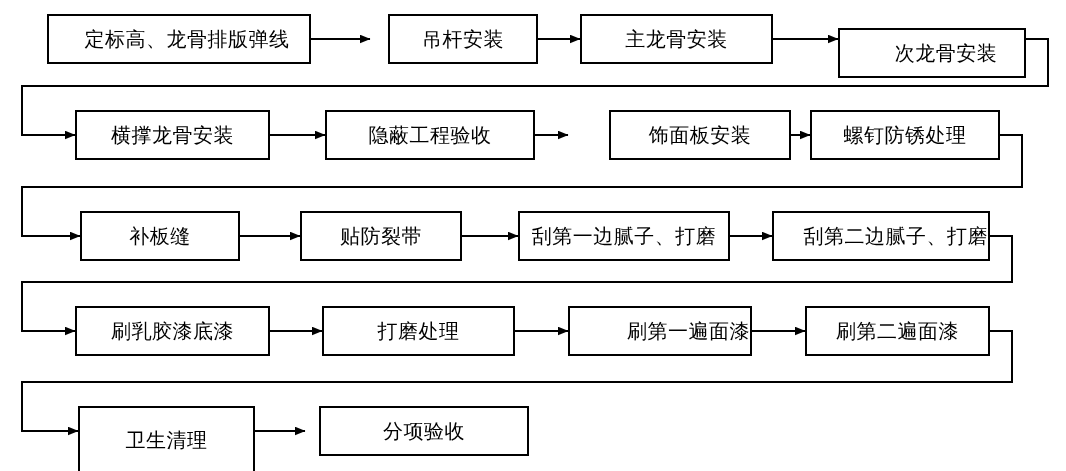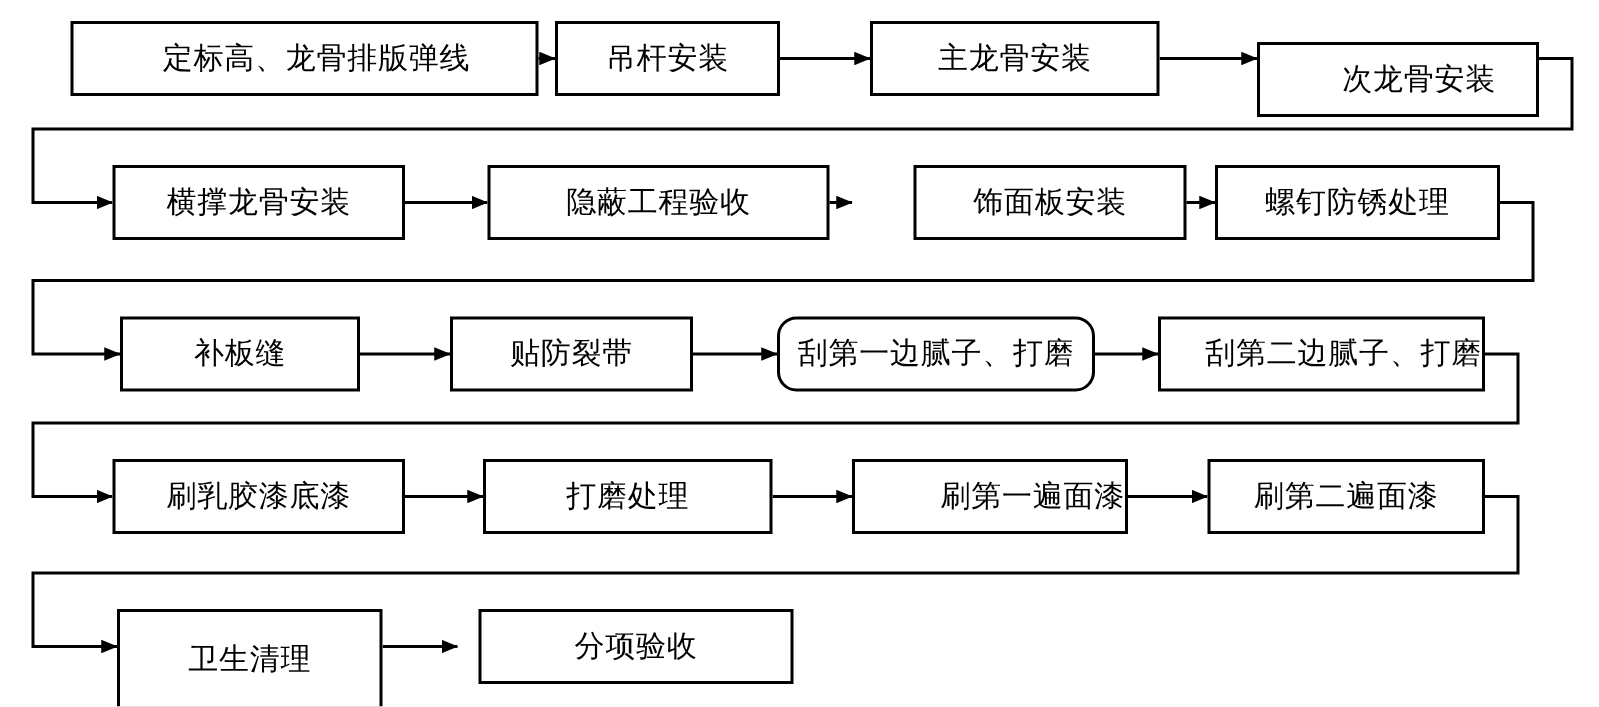--- a/index.html
+++ b/index.html
@@ -76,51 +76,51 @@
         <path d="M 752 331 L 805 331" class="conn-line" marker-end="url(#arrowhead)"></path>
         <path d="M 255 431 L 305 431" class="conn-line" marker-end="url(#arrowhead)"></path>
         <path d="M 1026 39 L 1048 39 L 1048 86 L 22 86 L 22 135 L 75 135" class="conn-line" marker-end="url(#arrowhead)"></path>
         <path d="M 1000 135 L 1022 135 L 1022 187 L 22 187 L 22 236 L 80 236" class="conn-line" marker-end="url(#arrowhead)"></path>
         <path d="M 990 236 L 1012 236 L 1012 282 L 22 282 L 22 331 L 75 331" class="conn-line" marker-end="url(#arrowhead)"></path>
         <path d="M 990 331 L 1012 331 L 1012 382 L 22 382 L 22 431 L 78 431" class="conn-line" marker-end="url(#arrowhead)"></path>
       </g>
   </svg>
 
   <div id="node-layer">
-      <div class="node-box" style="left: 47px; top: 14px; width: 312px; height: 50px; padding-left: 16px;">
+      <div class="node-box" style="left: 47px; top: 14px; width: 264px; height: 50px; padding-left: 16px;">
         <span class="node-label">定标高、龙骨排版弹线</span>
       </div>
-      <div class="node-box" style="left: 370px; top: 14px; width: 150px; height: 50px;">
+      <div class="node-box" style="left: 388px; top: 14px; width: 150px; height: 50px;">
         <span class="node-label">吊杆安装</span>
       </div>
       <div class="node-box" style="left: 580px; top: 14px; width: 193px; height: 50px;">
         <span class="node-label">主龙骨安装</span>
       </div>
       <div class="node-box" style="left: 838px; top: 28px; width: 188px; height: 50px; padding-left: 28px;">
         <span class="node-label">次龙骨安装</span>
       </div>
       <div class="node-box" style="left: 75px; top: 110px; width: 195px; height: 50px; align-items: center;">
         <span class="node-label">横撑龙骨安装</span>
       </div>
-      <div class="node-box" style="left: 325px; top: 110px; width: 228px; height: 50px;">
+      <div class="node-box" style="left: 325px; top: 110px; width: 210px; height: 50px;">
         <span class="node-label">隐蔽工程验收</span>
       </div>
       <div class="node-box" style="left: 568px; top: 110px; width: 182px; height: 50px; margin-left: 41px;">
         <span class="node-label">饰面板安装</span>
       </div>
       <div class="node-box" style="left: 810px; top: 110px; width: 190px; height: 50px;">
         <span class="node-label">螺钉防锈处理</span>
       </div>
       <div class="node-box" style="left: 80px; top: 211px; width: 160px; height: 50px;">
         <span class="node-label">补板缝</span>
       </div>
       <div class="node-box" style="left: 300px; top: 211px; width: 162px; height: 50px;">
         <span class="node-label">贴防裂带</span>
       </div>
-      <div class="node-box" style="left: 518px; top: 211px; width: 212px; height: 50px; border-radius: 13px;">
+      <div class="node-box" style="left: 518px; top: 211px; width: 212px; height: 50px;">
         <span class="node-label">刮第一边腻子、打磨</span>
       </div>
       <div class="node-box" style="left: 772px; top: 211px; width: 218px; height: 50px; justify-content: flex-end;">
         <span class="node-label">刮第二边腻子、打磨</span>
       </div>
       <div class="node-box" style="left: 75px; top: 306px; width: 195px; height: 50px;">
         <span class="node-label">刷乳胶漆底漆</span>
       </div>
       <div class="node-box" style="left: 322px; top: 306px; width: 193px; height: 50px; text-align: center;">
         <span class="node-label">打磨处理</span>

